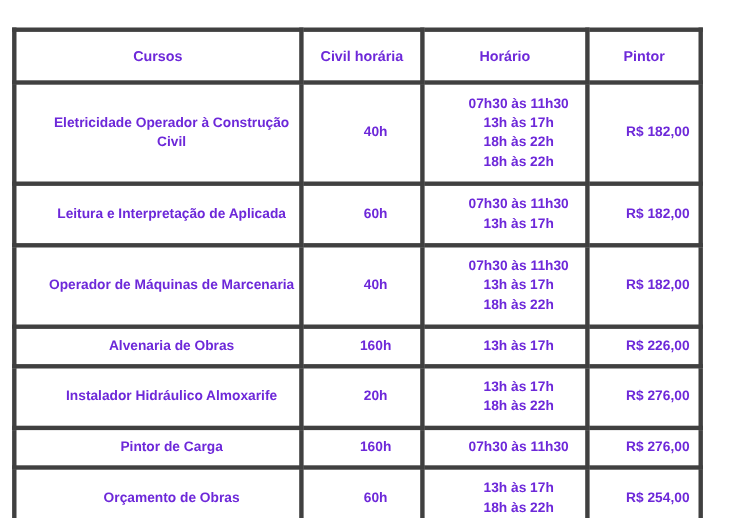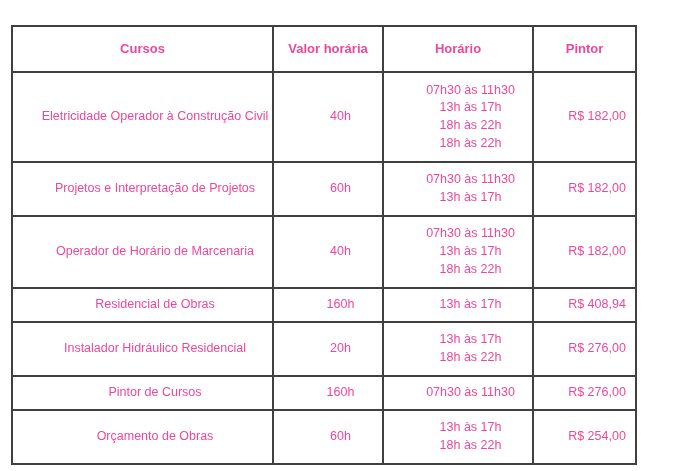--- a/index.html
+++ b/index.html
@@ -37,39 +37,39 @@
     background: #ffffff;
   }
 
   table.courses col.c-name   { width: 261px; }
   table.courses col.c-load   { width: 110px; }
   table.courses col.c-sched  { width: 150px; }
   table.courses col.c-price  { width: 103px; }
 
   table.courses th,
   table.courses td {
-    border: 2px solid #404040;
+    border: 4px solid #404040;
     text-align: center;
     vertical-align: middle;
     padding: 4px 3px;
     font-size: 12.5px;
     line-height: 1.42;
-    color: #ec4899;
+    color: #6d28d9;
   }
 
   table.courses thead th {
     font-weight: bold;
     font-size: 13px;
     height: 34px;
     padding-top: 5px;
     padding-bottom: 5px;
   }
 
   table.courses tbody td {
-    font-weight: normal;
+    font-weight: bold;
     padding-left: 28px;
   }
 
   td.cell-schedule .time-line {
     display: block;
     white-space: nowrap;
   }
 
   
   tr.row-lines-4 td { height: 80px; }
@@ -89,75 +89,75 @@
     <table class="courses">
       <colgroup>
         <col class="c-name">
         <col class="c-load">
         <col class="c-sched">
         <col class="c-price">
       </colgroup>
       <thead>
         <tr>
           <th>Cursos</th>
-          <th>Valor horária</th>
+          <th>Civil horária</th>
           <th>Horário</th>
           <th>Pintor</th>
         </tr>
       </thead>
       <tbody id="table-body">
           <tr class="row-lines-4">
             <td class="cell-name">Eletricidade Operador à Construção Civil</td>
             <td class="cell-load">40h</td>
             <td class="cell-schedule">
               <span class="time-line">07h30 às 11h30</span>
               <span class="time-line">13h às 17h</span>
               <span class="time-line">18h às 22h</span>
               <span class="time-line">18h às 22h</span>
             </td>
             <td class="cell-price">R$ 182,00</td>
           </tr>
           <tr class="row-lines-2">
-            <td class="cell-name">Projetos e Interpretação de Projetos</td>
+            <td class="cell-name">Leitura e Interpretação de Aplicada</td>
             <td class="cell-load">60h</td>
             <td class="cell-schedule">
               <span class="time-line">07h30 às 11h30</span>
               <span class="time-line">13h às 17h</span>
             </td>
             <td class="cell-price">R$ 182,00</td>
           </tr>
           <tr class="row-lines-3">
-            <td class="cell-name">Operador de Horário de Marcenaria</td>
+            <td class="cell-name">Operador de Máquinas de Marcenaria</td>
             <td class="cell-load">40h</td>
             <td class="cell-schedule">
               <span class="time-line">07h30 às 11h30</span>
               <span class="time-line">13h às 17h</span>
               <span class="time-line">18h às 22h</span>
             </td>
             <td class="cell-price">R$ 182,00</td>
           </tr>
           <tr class="row-lines-1">
-            <td class="cell-name">Residencial de Obras</td>
+            <td class="cell-name">Alvenaria de Obras</td>
             <td class="cell-load">160h</td>
             <td class="cell-schedule">
               <span class="time-line">13h às 17h</span>
             </td>
-            <td class="cell-price">R$ 408,94</td>
+            <td class="cell-price">R$ 226,00</td>
           </tr>
           <tr class="row-lines-2">
-            <td class="cell-name">Instalador Hidráulico Residencial</td>
+            <td class="cell-name">Instalador Hidráulico Almoxarife</td>
             <td class="cell-load">20h</td>
             <td class="cell-schedule">
               <span class="time-line">13h às 17h</span>
               <span class="time-line">18h às 22h</span>
             </td>
             <td class="cell-price">R$ 276,00</td>
           </tr>
           <tr class="row-lines-1">
-            <td class="cell-name">Pintor de Cursos</td>
+            <td class="cell-name">Pintor de Carga</td>
             <td class="cell-load">160h</td>
             <td class="cell-schedule">
               <span class="time-line">07h30 às 11h30</span>
             </td>
             <td class="cell-price">R$ 276,00</td>
           </tr>
           <tr class="row-lines-2">
             <td class="cell-name">Orçamento de Obras</td>
             <td class="cell-load">60h</td>
             <td class="cell-schedule">

